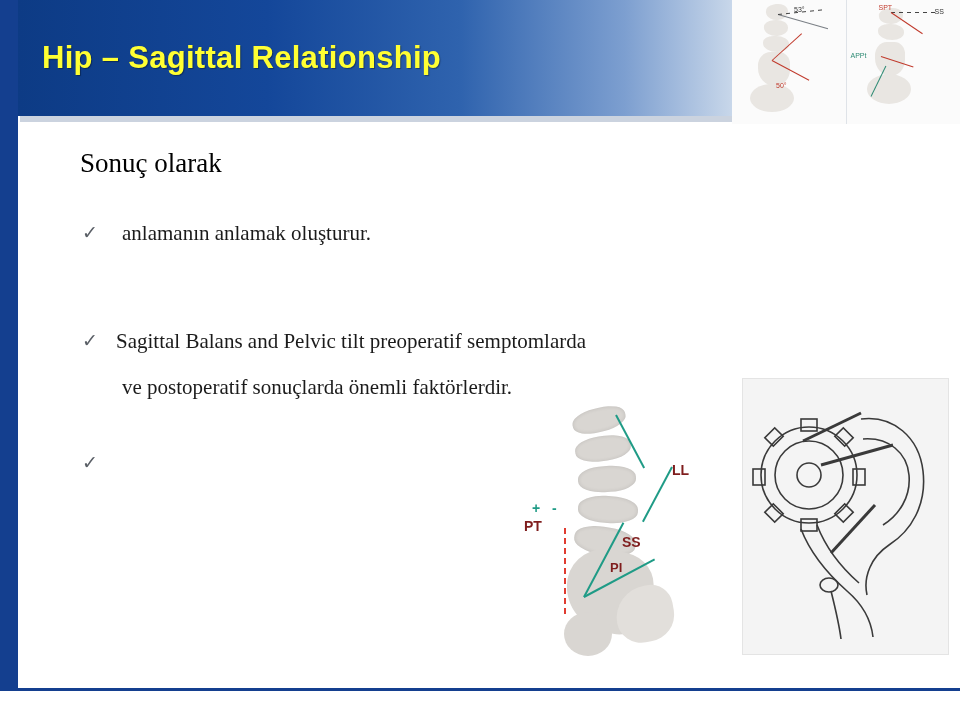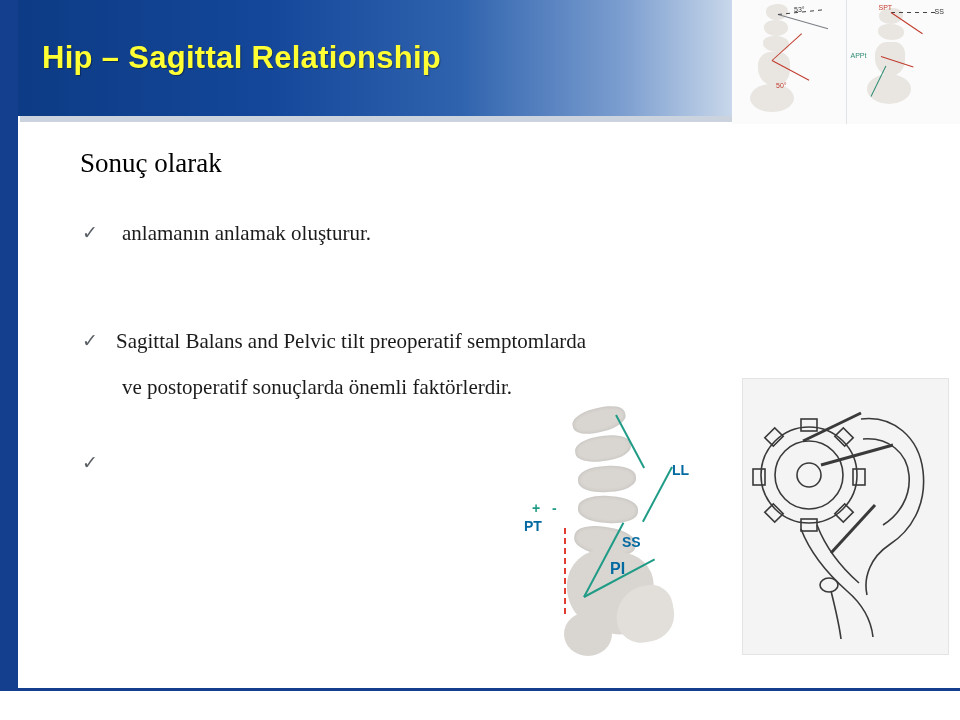--- a/index.html
+++ b/index.html
@@ -196,23 +196,23 @@
   .dashline {
     position: absolute;
     width: 0;
     border-left: 2px dashed #e03c31;
   }
   .fig-label {
     position: absolute;
     font-family: "Liberation Sans", sans-serif;
     font-weight: bold;
     font-size: 14px;
-    color: #0369a1;
-  }
-  .fig-label.pi { font-size: 16px; }
+    color: #7f1d1d;
+  }
+  .fig-label.pi { font-size: 13px; }
 
   
   .gear-fig {
     position: absolute;
     left: 742px;
     top: 378px;
     width: 205px;
     height: 275px;
     background: #f4f4f4;
     border: 1px solid #e4e4e4;

